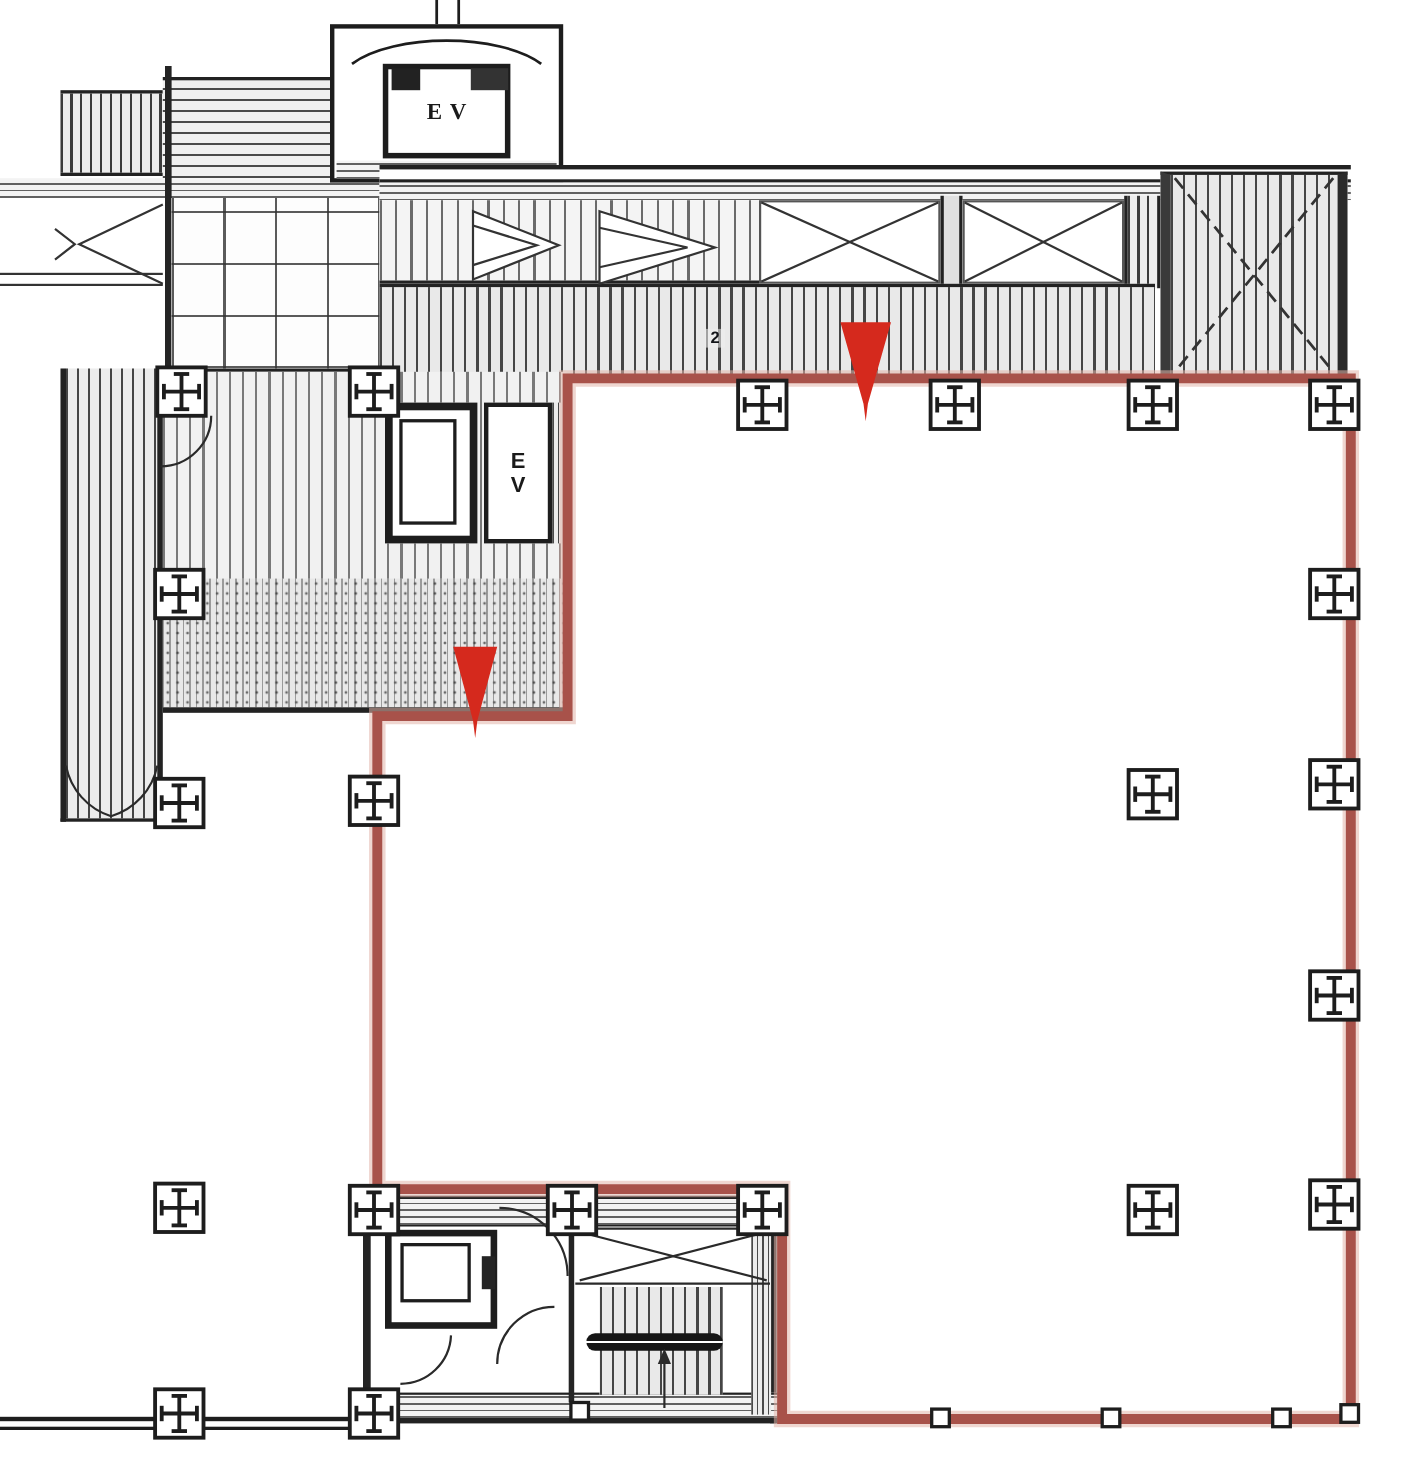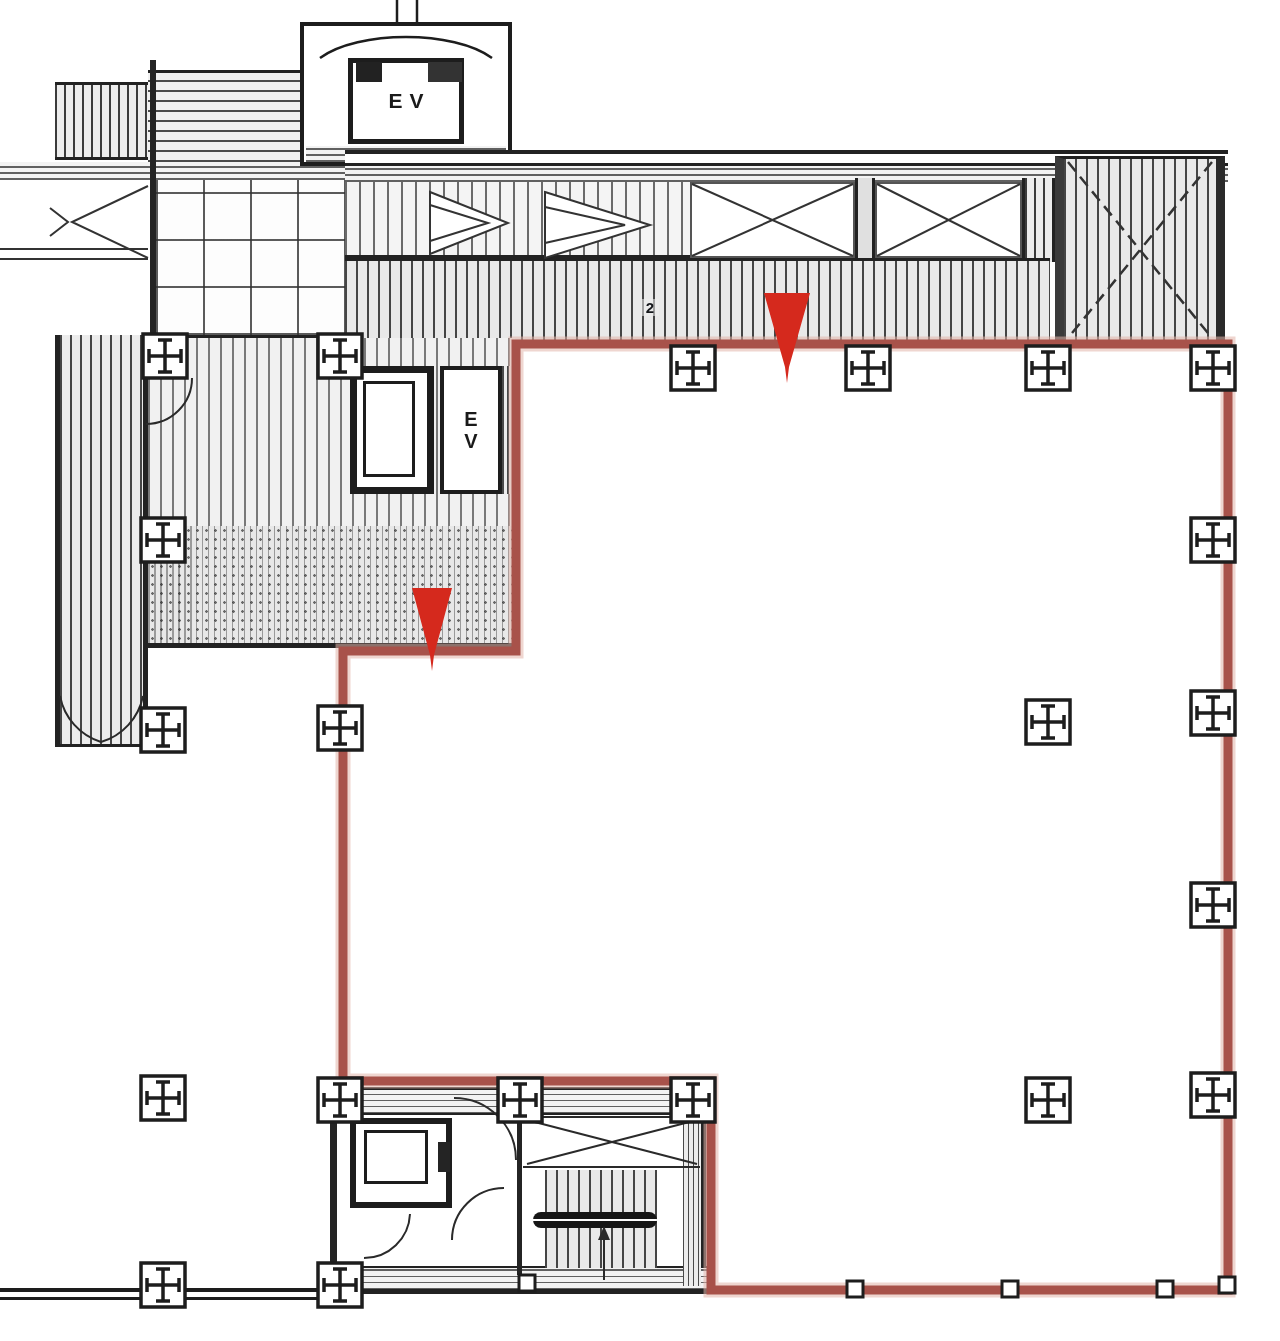--- a/index.html
+++ b/index.html
@@ -22,21 +22,21 @@
   .grid45{background:#fdfdfd;
     background-image:
       repeating-linear-gradient(0deg,rgba(50,50,50,.8) 0 2px,transparent 2px 47px),
       repeating-linear-gradient(90deg,rgba(50,50,50,.8) 0 2px,transparent 2px 47px);}
   .wall{background:#242424;}
   .roombox{background:#ffffff;border:6px solid #1d1d1d;}
   #overlay{position:absolute;left:0;top:0;width:1280px;height:1341px;pointer-events:none;}
   .evlabel{display:flex;align-items:center;justify-content:center;height:100%;
     font-weight:bold;color:#1a1a1a;}
   #ev2-label{flex-direction:column;font-size:20px;line-height:22px;}
-  #machine-car-label{font-size:21px;letter-spacing:7px;padding-left:7px;}
+  #machine-car-label{font-size:21px;letter-spacing:7px;padding-left:7px;font-family:Liberation Serif, serif;}
   #grid-note{font-size:15px;font-weight:bold;color:#14161a;background:rgba(238,238,238,.55);
     width:18px;text-align:center;}
 </style>
 </head>
 <body>
 
 <div id="canvas">
 
   <div class="abs hv8" style="left:55px;top:82px;width:93px;height:78px;border-top:3px solid #222;border-bottom:3px solid #222;"></div>
   <div class="abs hh10" style="left:148px;top:70px;width:197px;height:92px;border-top:3px solid #222;"></div>

